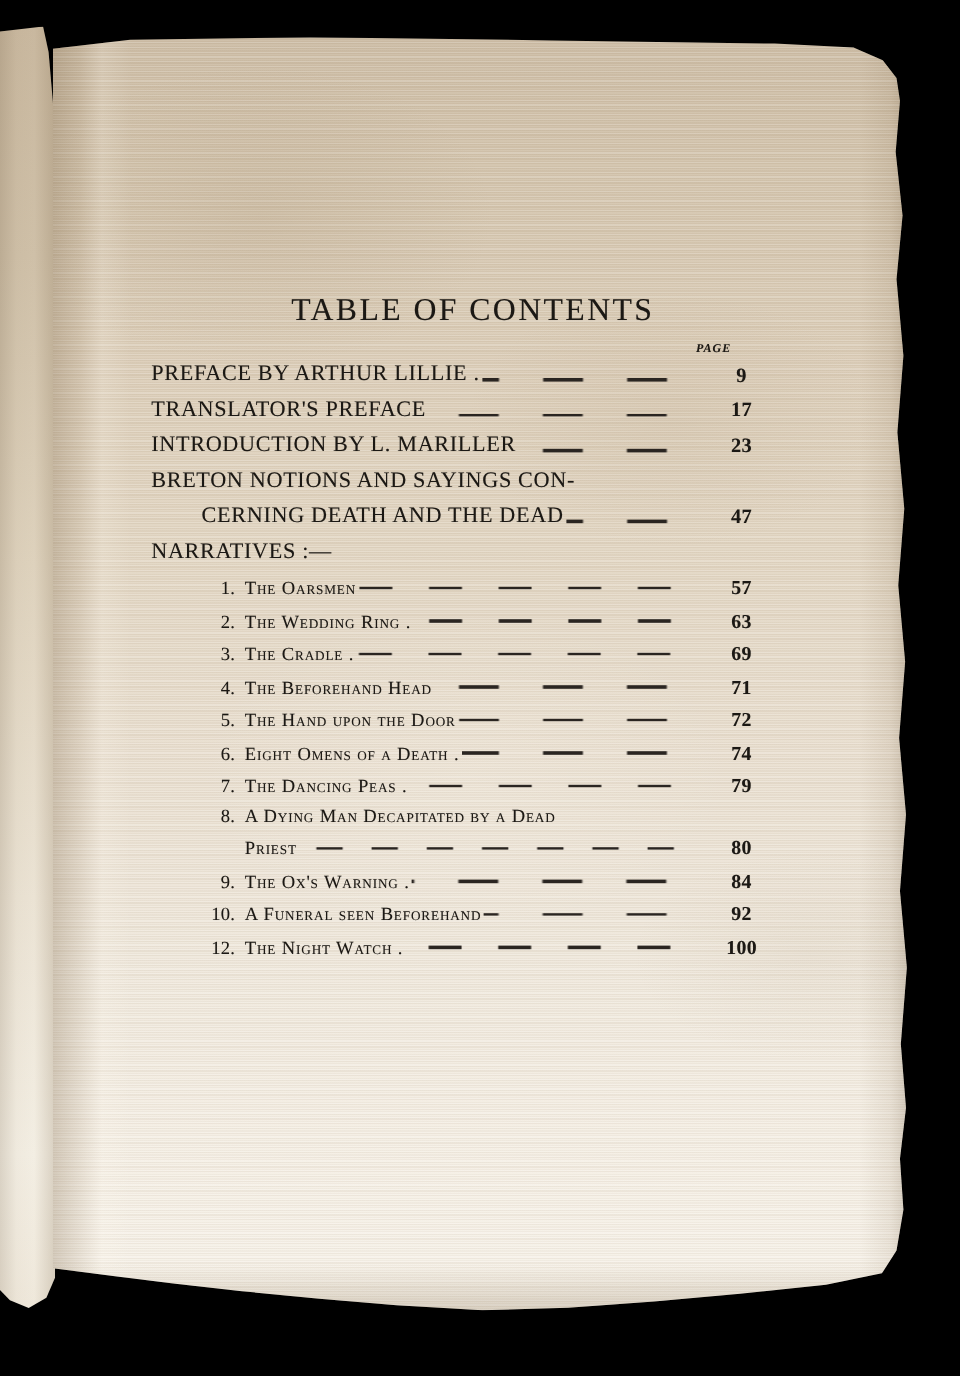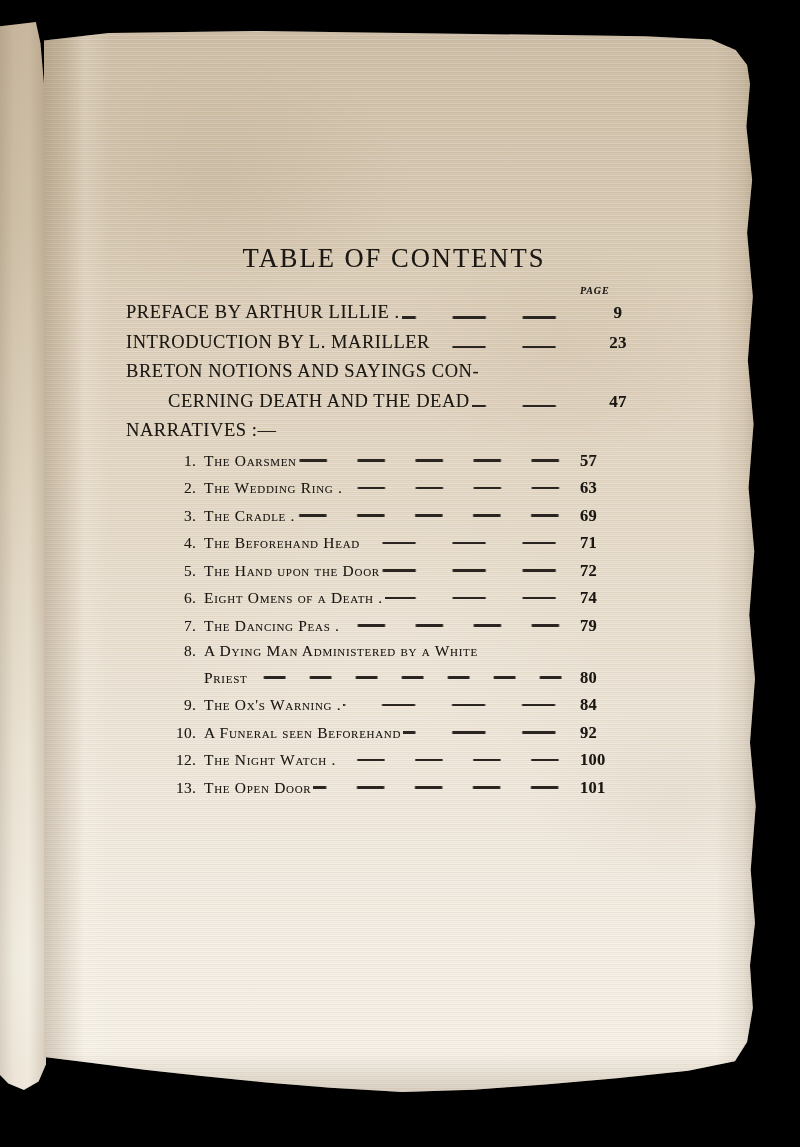--- a/index.html
+++ b/index.html
@@ -190,21 +190,21 @@
     text-align: left;
     font-size: 10px;
     font-weight: 700;
     letter-spacing: 0.9px;
     font-style: italic;
   }
 
   
   .fm-row {
     display: flex;
-    align-items: flex-end;
+    align-items: center;
     font-size: 18.5px;
     letter-spacing: 0.55px;
     margin-bottom: 8.5px;
     white-space: nowrap;
   }
   .fm-row .label { flex: 0 0 auto; }
   .fm-row .leaders {
     flex: 1 1 auto;
     position: relative;
     height: 1em;
@@ -246,21 +246,21 @@
     letter-spacing: 0.7px;
   }
   .nar-row .leaders {
     flex: 1 1 auto;
     position: relative;
     height: 1em;
     margin: 0 2px;
   }
   .nar-pg {
     flex: 0 0 76px;
-    text-align: left;
+    text-align: center;
     font-size: 16.5px;
     font-weight: 700;
     letter-spacing: 0.3px;
   }
   .nar-cont {
     padding-left: 38px;
     font-size: 15.5px;
     font-variant: small-caps;
     letter-spacing: 0.7px;
   }
@@ -305,20 +305,25 @@
     <div class="page-head-row">
       <span class="page-head">PAGE</span>
     </div>
 
     <div class="fm-row">
       <span class="label">PREFACE BY ARTHUR LILLIE .</span>
       <span class="leaders wide"></span>
       <span class="pg">9</span>
     </div>
 
+    <div class="fm-row">
+      <span class="label">TRANSLATOR'S PREFACE</span>
+      <span class="leaders wide"></span>
+      <span class="pg">17</span>
+    </div>
 
     <div class="fm-row">
       <span class="label">INTRODUCTION BY L. MARILLER</span>
       <span class="leaders wide"></span>
       <span class="pg">23</span>
     </div>
 
     <div class="fm-row">
       <span class="label">BRETON  NOTIONS  AND  SAYINGS  CON-</span>
     </div>
@@ -378,21 +383,21 @@
 
       <div class="nar-row">
         <span class="nar-num">7.</span>
         <span class="nar-label">The Dancing Peas .</span>
         <span class="leaders"></span>
         <span class="nar-pg">79</span>
       </div>
 
       <div class="nar-row">
         <span class="nar-num">8.</span>
-        <span class="nar-label">A Dying Man Administered by a White</span>
+        <span class="nar-label">A Dying Man Decapitated by a Dead</span>
       </div>
       <div class="nar-row">
         <span class="nar-cont">Priest</span>
         <span class="leaders tight"></span>
         <span class="nar-pg">80</span>
       </div>
 
       <div class="nar-row">
         <span class="nar-num">9.</span>
         <span class="nar-label">The Ox's Warning .</span>
@@ -408,23 +413,17 @@
       </div>
 
 
       <div class="nar-row">
         <span class="nar-num">12.</span>
         <span class="nar-label">The Night Watch .</span>
         <span class="leaders"></span>
         <span class="nar-pg">100</span>
       </div>
 
-      <div class="nar-row">
-        <span class="nar-num">13.</span>
-        <span class="nar-label">The Open Door</span>
-        <span class="leaders"></span>
-        <span class="nar-pg">101</span>
-      </div>
 
 
     </div>
   </div>
 </div>
 
 </body></html>

